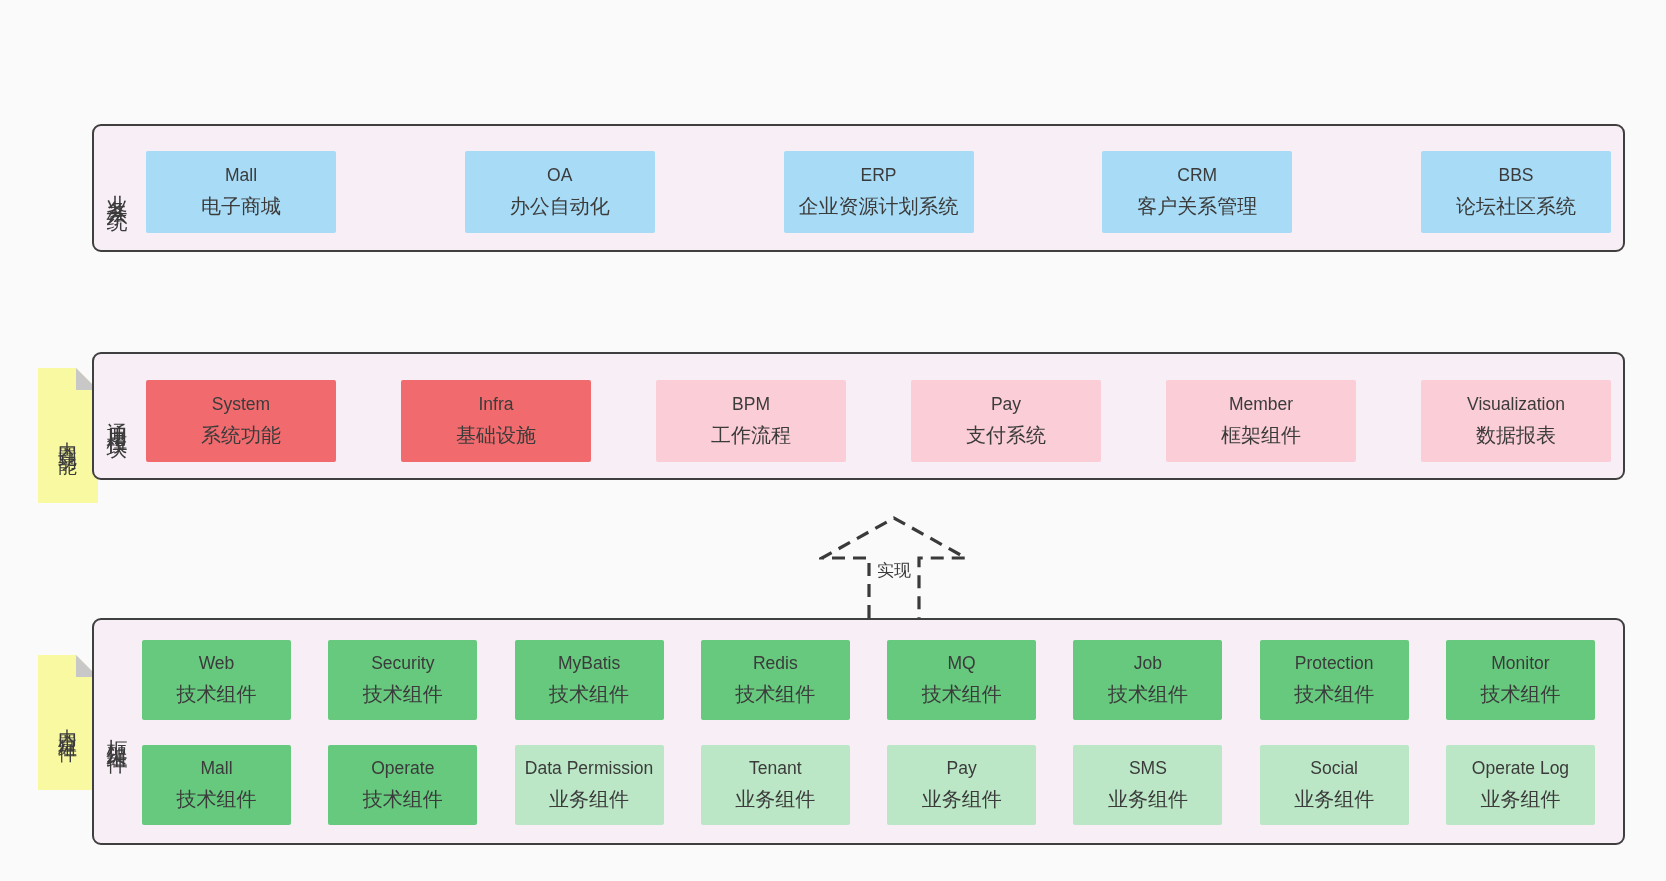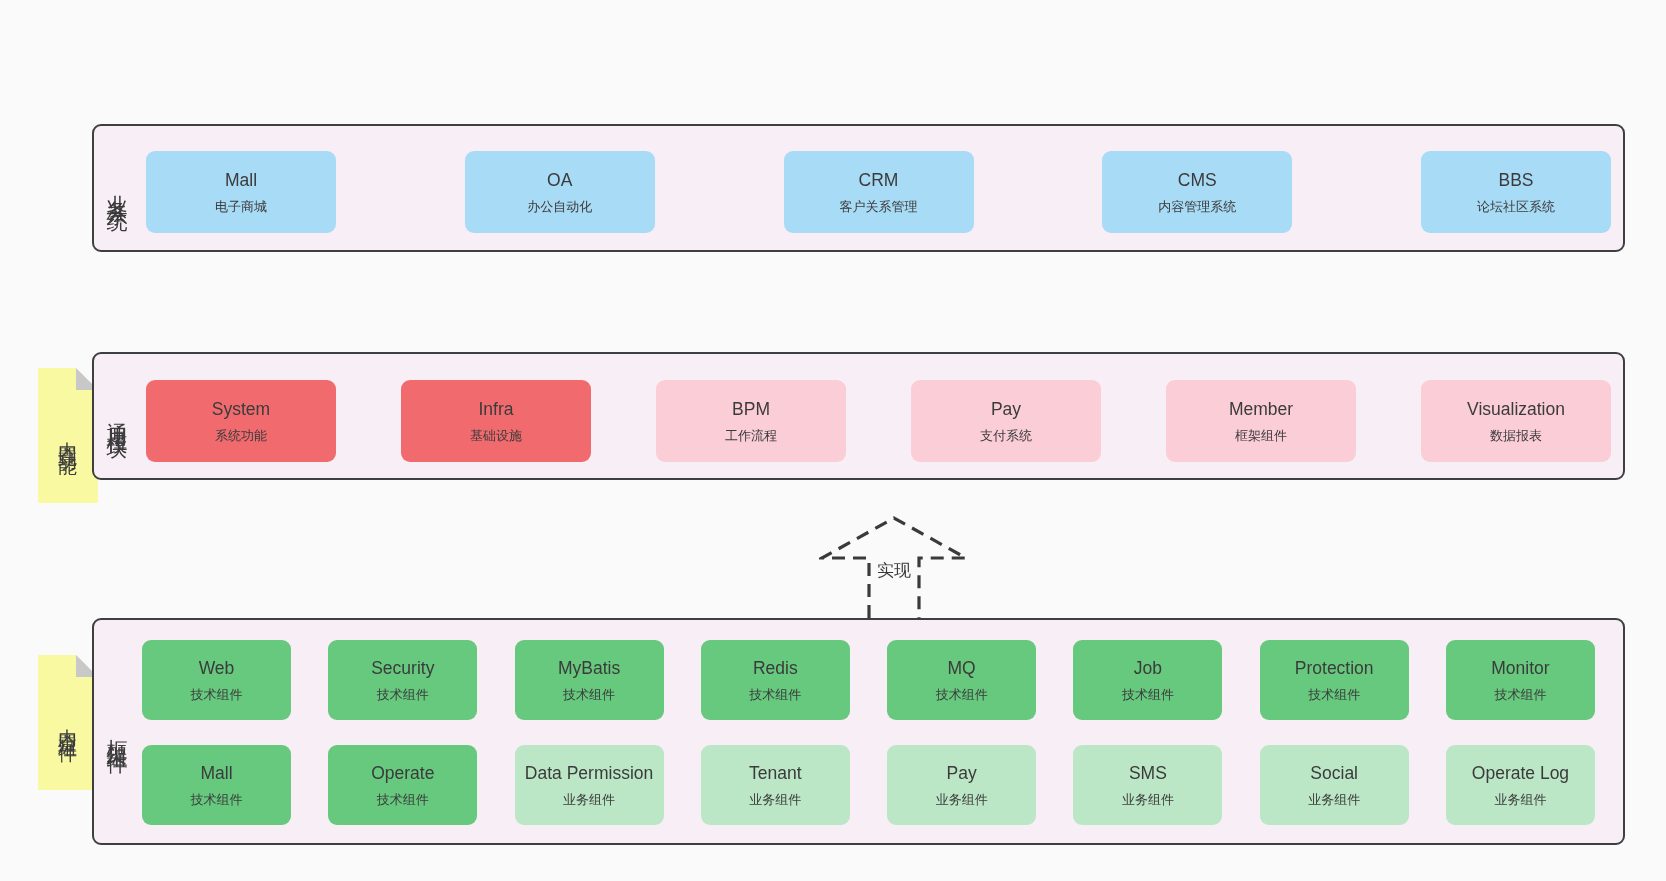--- a/index.html
+++ b/index.html
@@ -39,28 +39,28 @@
     position:absolute;left:52px;right:12px;
     display:flex;justify-content:space-between;
   }
   .panel-business .boxes-row{top:25px;}
   .panel-modules  .boxes-row{top:26px;}
   .panel-framework .boxes-row{left:48px;right:28px;}
   .panel-framework .row-1{top:20px;}
   .panel-framework .row-2{top:125px;}
 
   .box{
-    height:82px;border-radius:9px;
+    height:82px;border-radius:2px;
     display:flex;flex-direction:column;justify-content:center;align-items:center;
     text-align:center;line-height:1.35;padding:4px 6px;
   }
   .panel-business .box,.panel-modules .box{flex:0 0 190px;}
   .panel-framework .box{flex:0 0 149px;height:80px;}
   .box .t{font-size:17.5px;}
-  .box .s{font-size:13px;margin-top:5px;}
+  .box .s{font-size:20px;margin-top:5px;}
   .v-blue{background:var(--blue);}
   .v-red{background:var(--red);}
   .v-pink{background:var(--pink);}
   .v-green{background:var(--green);}
   .v-greenlight{background:var(--greenLight);}
 
   
   .note{
     position:absolute;left:38px;width:60px;height:135px;z-index:1;
   }
@@ -116,30 +116,30 @@
         <div class="box v-blue">
           <div class="t">Mall</div>
           <div class="s">电子商城</div>
         </div>
 
         <div class="box v-blue">
           <div class="t">OA</div>
           <div class="s">办公自动化</div>
         </div>
 
+        <div class="box v-blue">
+          <div class="t">ERP</div>
+          <div class="s">企业资源计划系统</div>
+        </div>
 
         <div class="box v-blue">
           <div class="t">CRM</div>
           <div class="s">客户关系管理</div>
         </div>
 
-        <div class="box v-blue">
-          <div class="t">CMS</div>
-          <div class="s">内容管理系统</div>
-        </div>
 
         <div class="box v-blue">
           <div class="t">BBS</div>
           <div class="s">论坛社区系统</div>
         </div>
       </div>
   </div>
 
 
   <div class="panel panel-modules">

